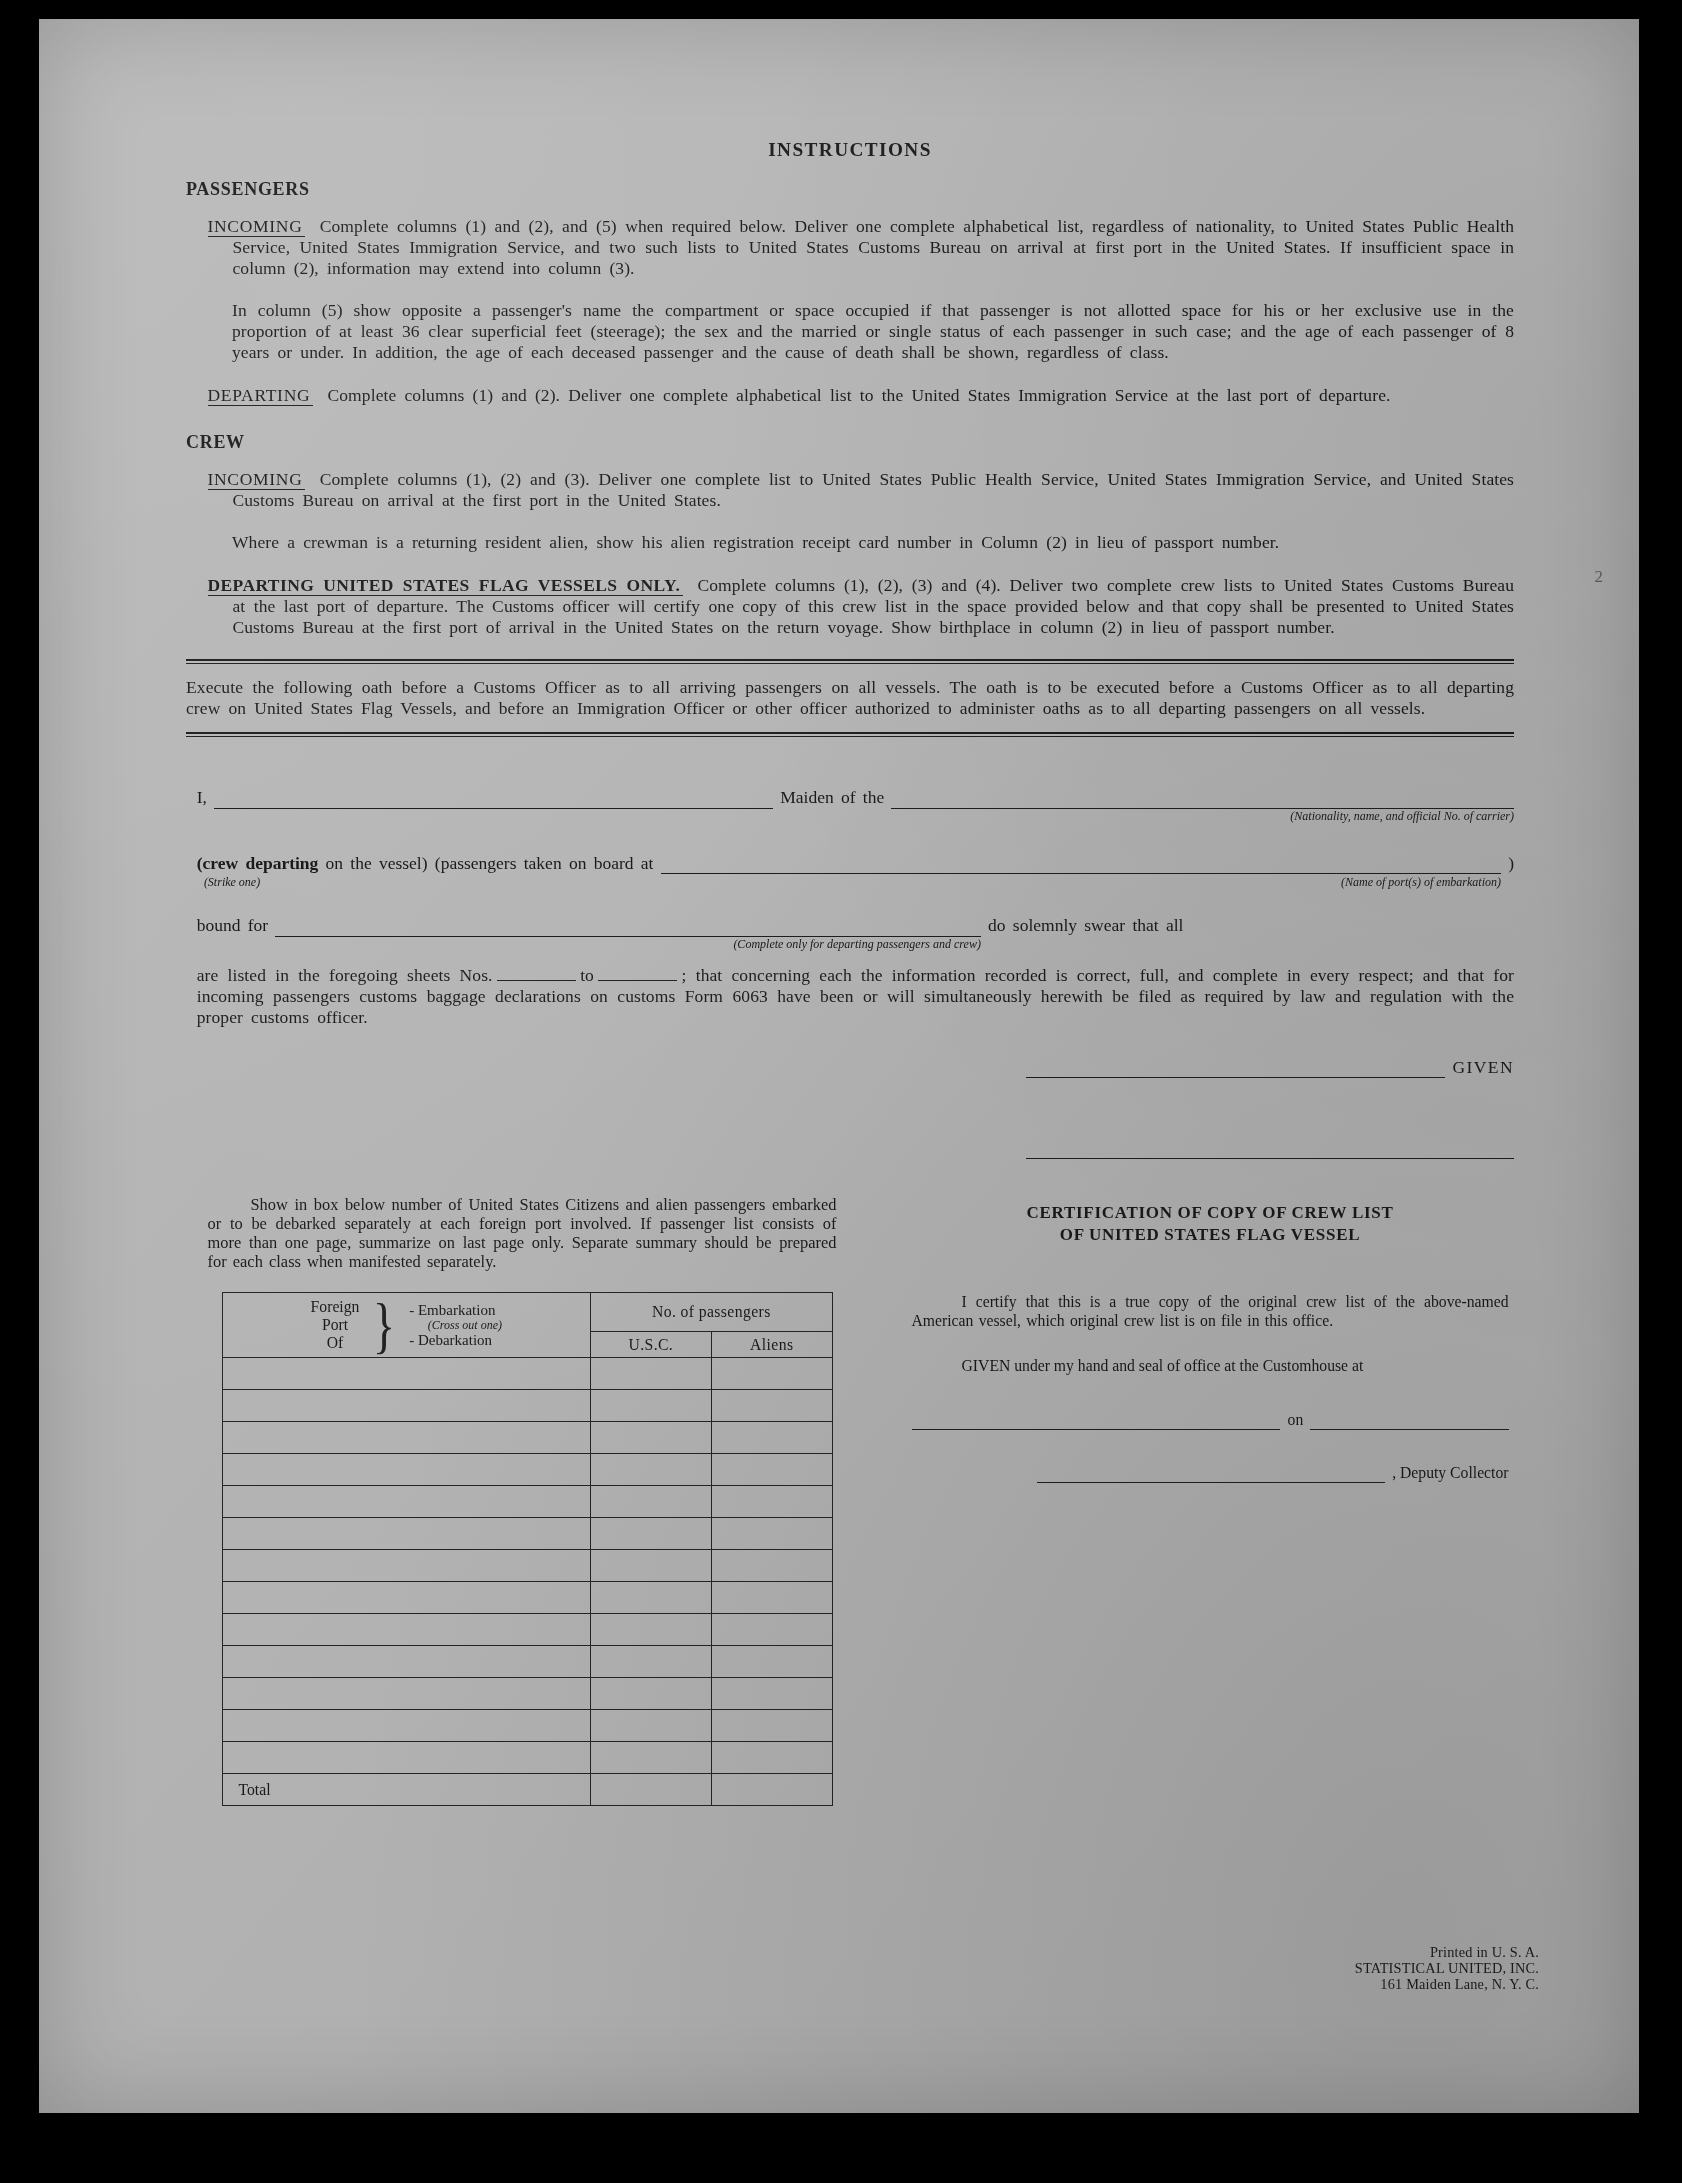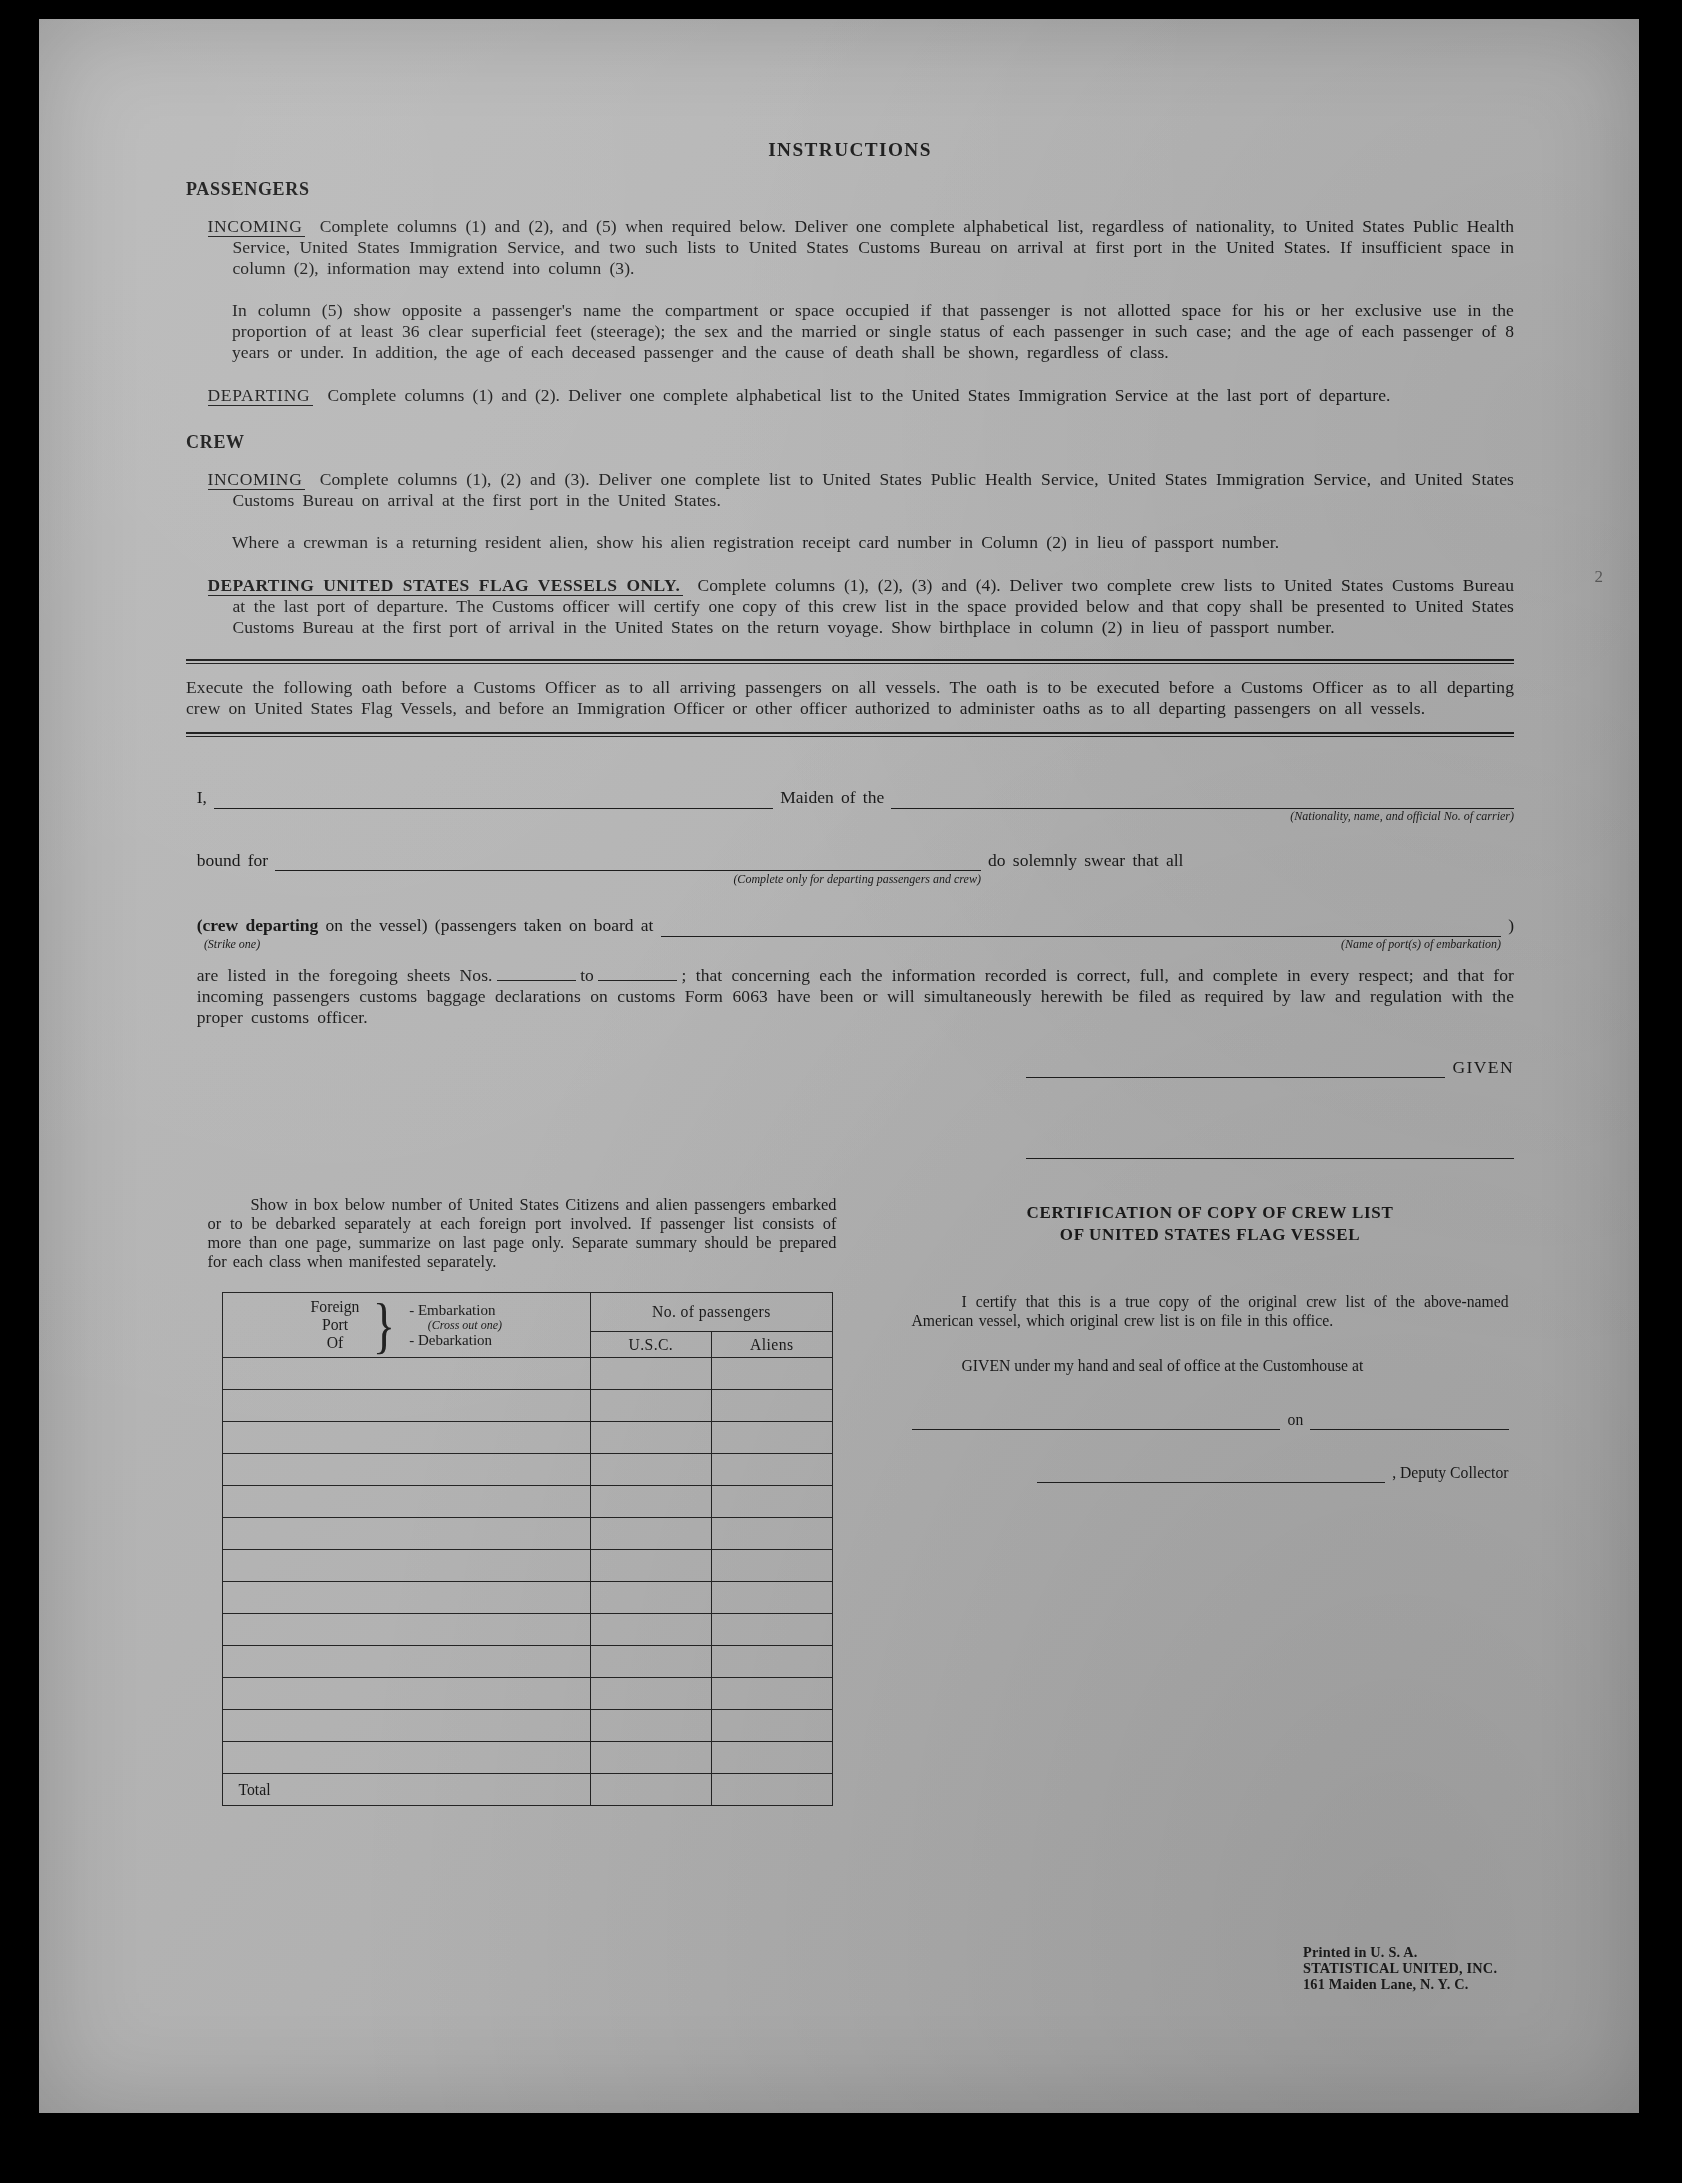--- a/index.html
+++ b/index.html
@@ -61,21 +61,21 @@
   .embark { text-align:left; line-height:17px; font-size:15px; }
   .embark .co { font-style:italic; font-size:12px; padding-left:18.6px; line-height:13.6px; }
   .total-cell { padding-left:15.7px !important; text-align:left; }
 
   .cert-title { text-align:center; font-weight:bold; font-size:17px; line-height:22px; letter-spacing:0.7px; margin-top:7.2px; }
   .cert-body { font-size:15.7px; line-height:18.6px; text-align:justify; word-spacing:1.4px; text-indent:50px; margin-top:47px; }
   .cert-given { font-size:15.7px; line-height:18.6px; text-indent:50px; margin-top:27px; }
   .cert-row { display:flex; align-items:flex-end; gap:7.2px; font-size:15.7px; line-height:20px; }
   .cert-row .fill { height:20px; }
 
-  .footer { position:absolute; top:1925px; right:100px; width:236px; text-align:left; font-size:14.3px; line-height:16.4px; letter-spacing:0.2px;font-weight:bold; }
+  .footer { position:absolute; top:1925px; right:100px; width:236px; text-align:right; font-size:14.3px; line-height:16.4px; letter-spacing:0.2px; }
   .marginal { position:absolute; top:548px; right:36px; font-size:17px; opacity:0.55; }
 </style>
 </head>
 <body>
 
 <div class="paper">
 
   <div class="title">INSTRUCTIONS</div>
 
   <div class="heading">PASSENGERS</div>
@@ -102,36 +102,36 @@
 
   <div class="form-row ml15" style="margin-top:50px">
     <span>I,</span>
     <span class="fill" style="flex-grow:790"></span>
     <span>Maiden of the</span>
     <span class="fill" style="flex-grow:880">
         <i class="hint">(Nationality, name, and official No. of carrier)</i>
       </span>
   </div>
 
+  <div class="form-row ml15" style="margin-top:44px">
+    <span class="stacked"><b>(crew departing</b><i class="hint">(Strike one)</i></span>
+    <span>on the vessel) (passengers taken on board at</span>
+    <span class="fill">
+        <i class="hint">(Name of port(s) of embarkation)</i>
+      </span>
+    <span>)</span>
+  </div>
+
   <div class="form-row ml15" style="margin-top:41px">
     <span>bound for</span>
     <span class="fill" style="flex-grow:960">
         <i class="hint">(Complete only for departing passengers and crew)</i>
       </span>
     <span>do solemnly swear that all</span>
     <span style="flex-grow:440"></span>
-  </div>
-
-  <div class="form-row ml15" style="margin-top:44px">
-    <span class="stacked"><b>(crew departing</b><i class="hint">(Strike one)</i></span>
-    <span>on the vessel) (passengers taken on board at</span>
-    <span class="fill">
-        <i class="hint">(Name of port(s) of embarkation)</i>
-      </span>
-    <span>)</span>
   </div>
 
   <p class="body-text ml15 mt36"><span>are listed in the foregoing sheets Nos.</span><span class="blank"></span><span>to</span><span class="blank"></span><span>; that concerning each the information recorded is correct, full, and complete in every respect; and that for incoming passengers customs baggage declarations on customs Form 6063 have been or will simultaneously herewith be filed as required by law and regulation with the proper customs officer.</span></p>
 
   <div class="form-row" style="margin-top:29px; margin-left:840px">
     <span class="fill"></span>
     <span class="caps">GIVEN</span>
   </div>
 
 

